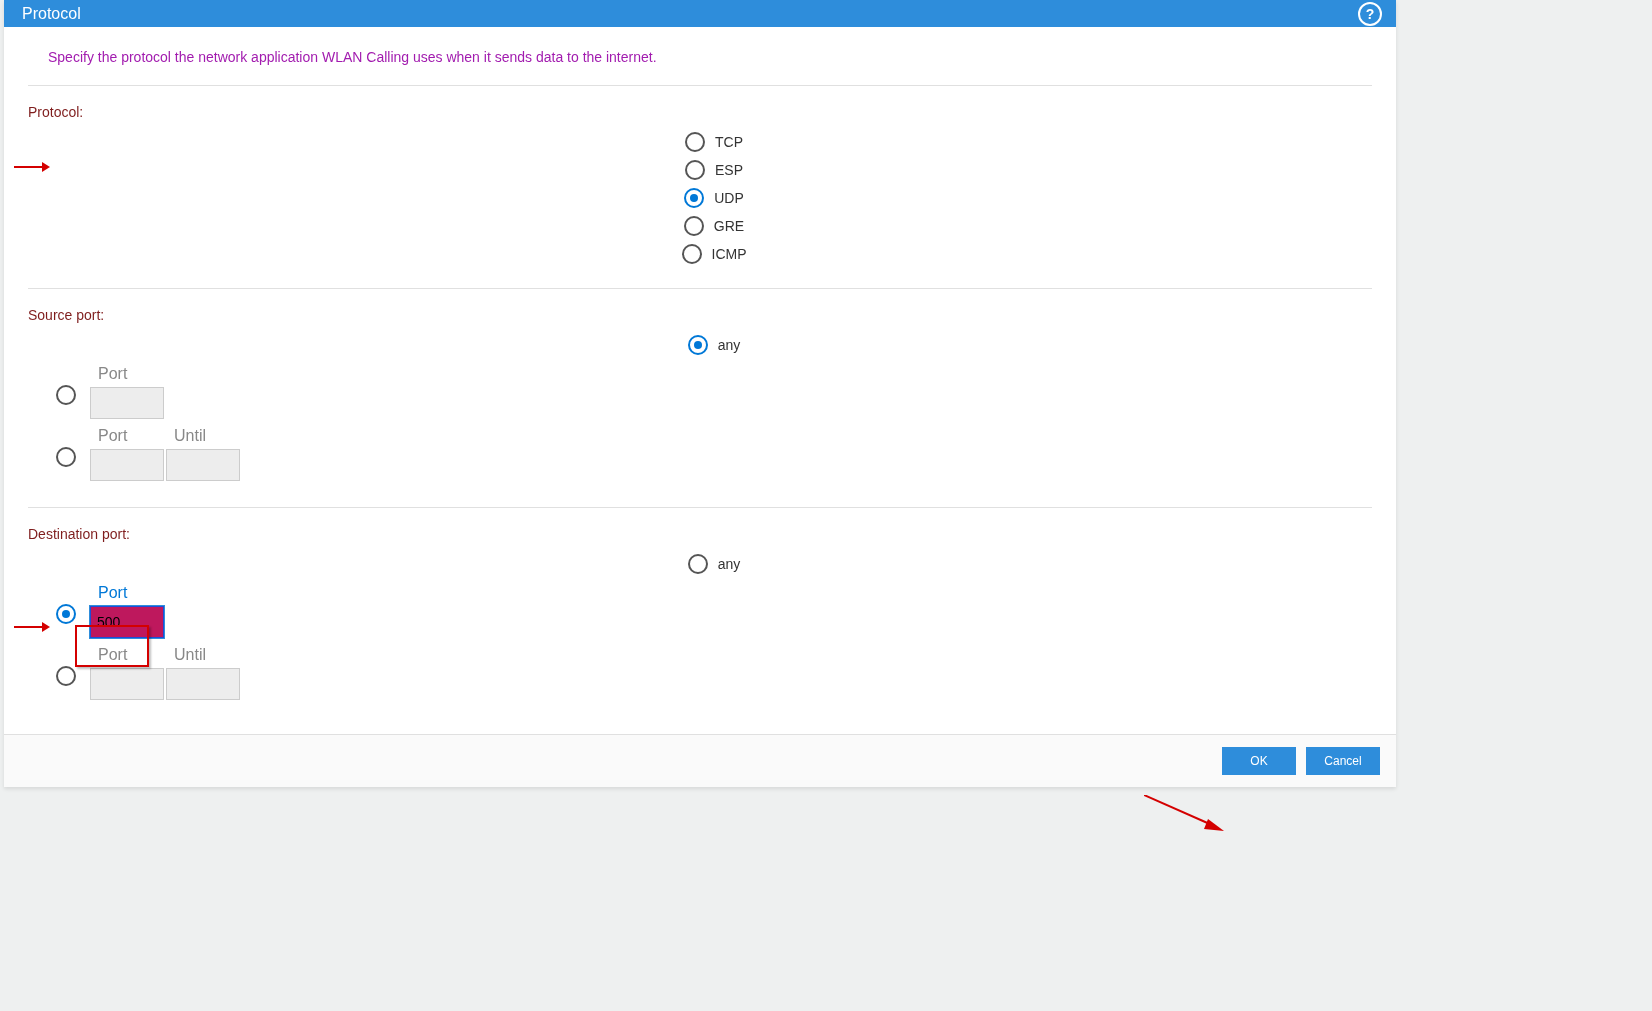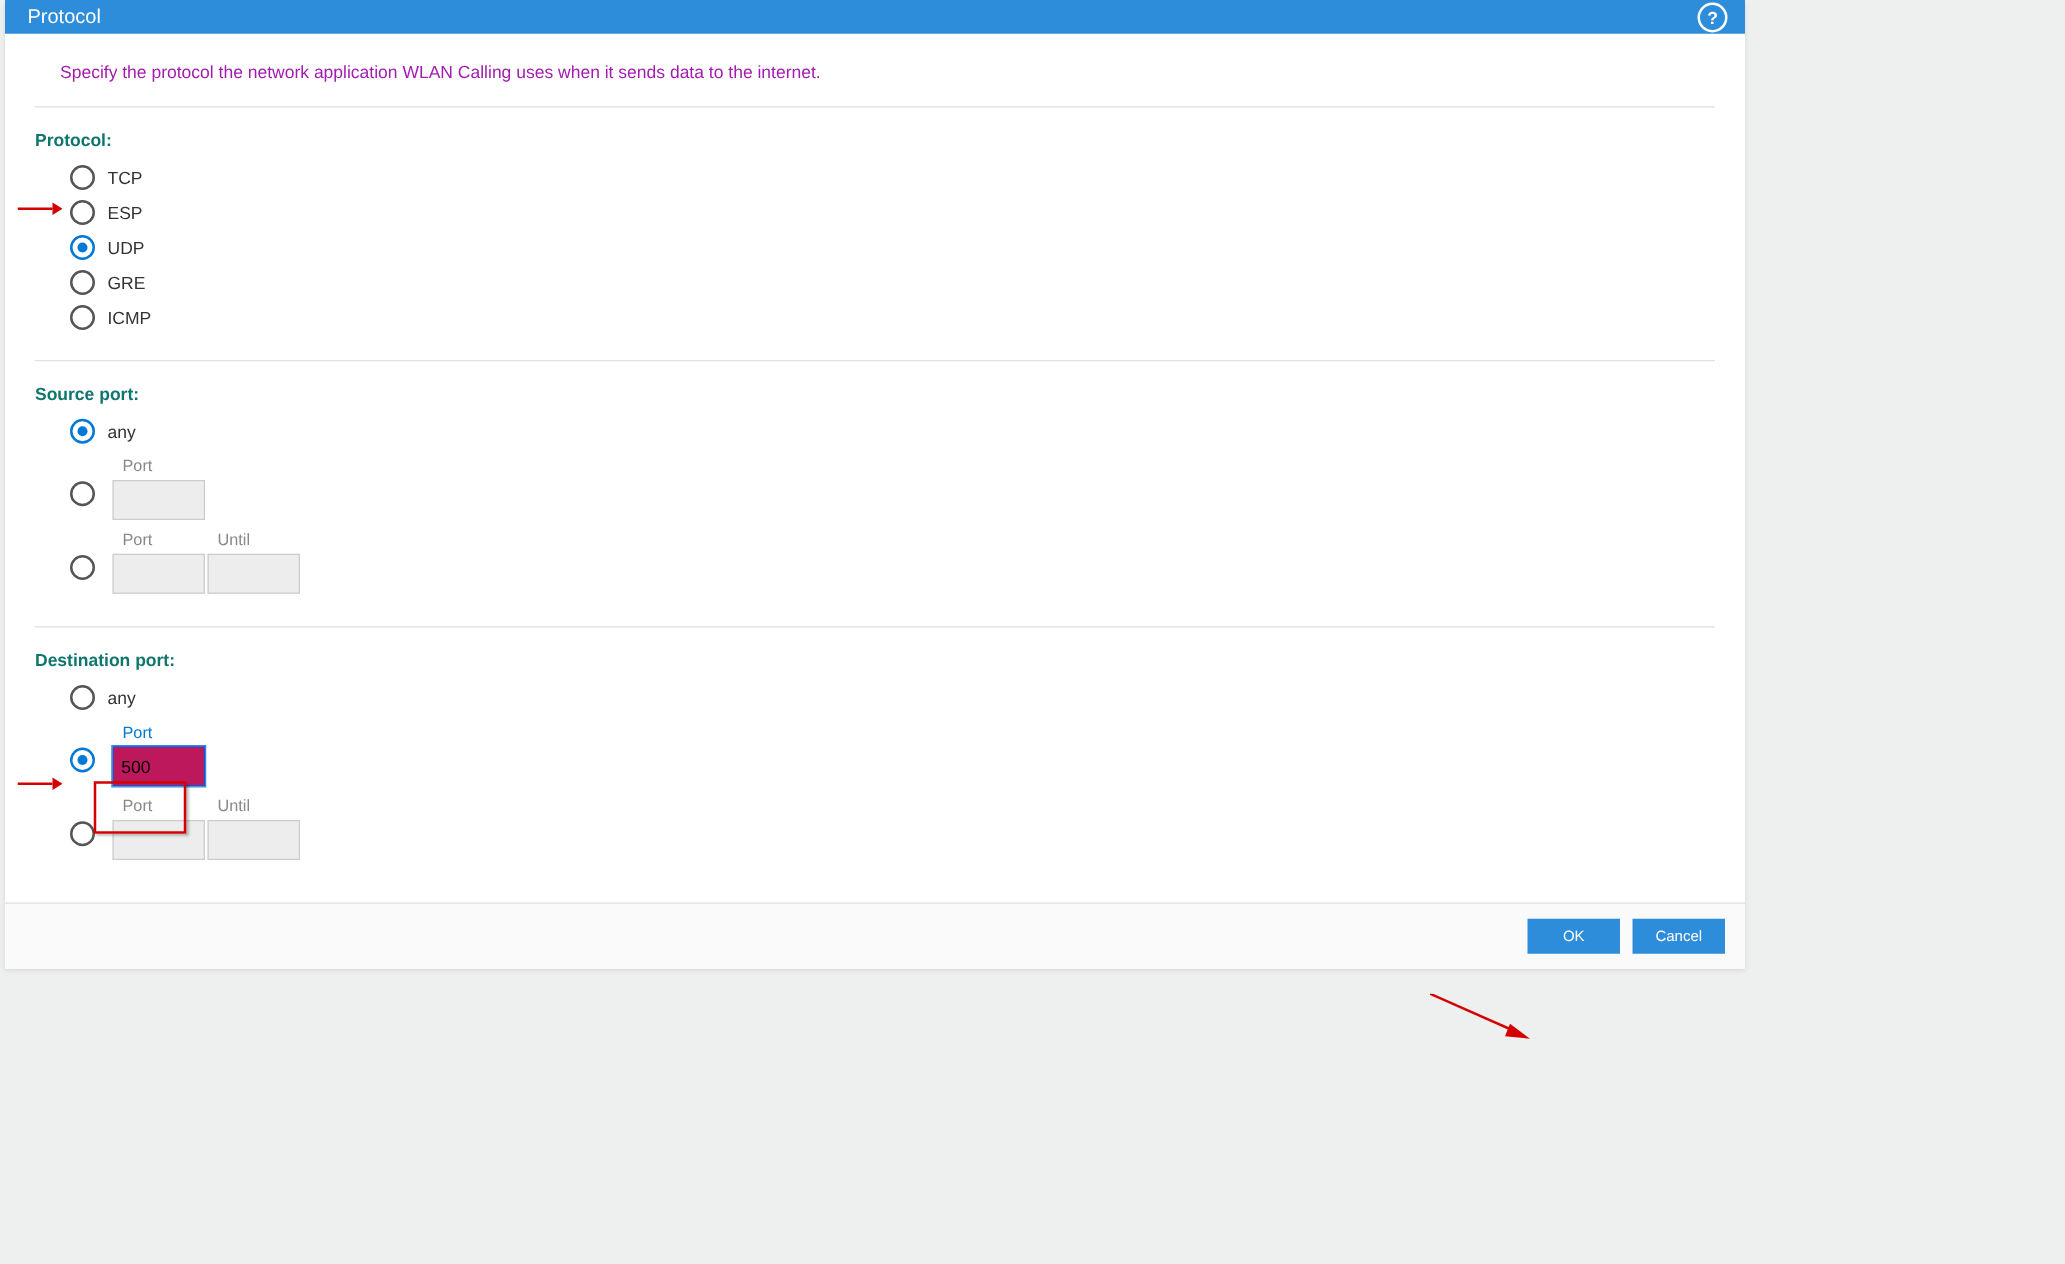--- a/index.html
+++ b/index.html
@@ -44,29 +44,30 @@
     padding: 22px 20px 20px 20px;
     color: #a21caf;
     border-bottom: 1px solid #e0e0e0;
   }
   .section {
     padding: 18px 0 18px 0;
     border-bottom: 1px solid #e0e0e0;
   }
   .section:last-of-type { border-bottom: none; }
   .section-label {
-    font-weight: 700;
-    color: #0f766e;
+    font-weight: 400;
+    color: #7f1d1d;
     margin-bottom: 10px;
   }
   .radio-row {
     display: flex;
     align-items: center;
     margin: 4px 0 4px 28px;
     min-height: 24px;
+    justify-content: center;
   }
   .radio {
     width: 16px; height: 16px;
     border: 2px solid #555;
     border-radius: 50%;
     display: inline-flex;
     align-items: center; justify-content: center;
     margin-right: 10px;
     flex-shrink: 0;
     cursor: pointer;
@@ -94,21 +95,21 @@
   .port-cols {
     display: flex;
     gap: 2px;
     margin-left: 4px;
   }
   .port-col {
     display: flex;
     flex-direction: column;
   }
   .port-col .col-label {
-    font-size: 13px;
+    font-size: 16px;
     color: #888;
     margin: 0 0 4px 8px;
   }
   .port-col.active .col-label { color: #0078d7; }
   .port-col input {
     width: 60px;
     height: 30px;
     border: 1px solid #ccc;
     background: #ededed;
     padding: 0 6px;

